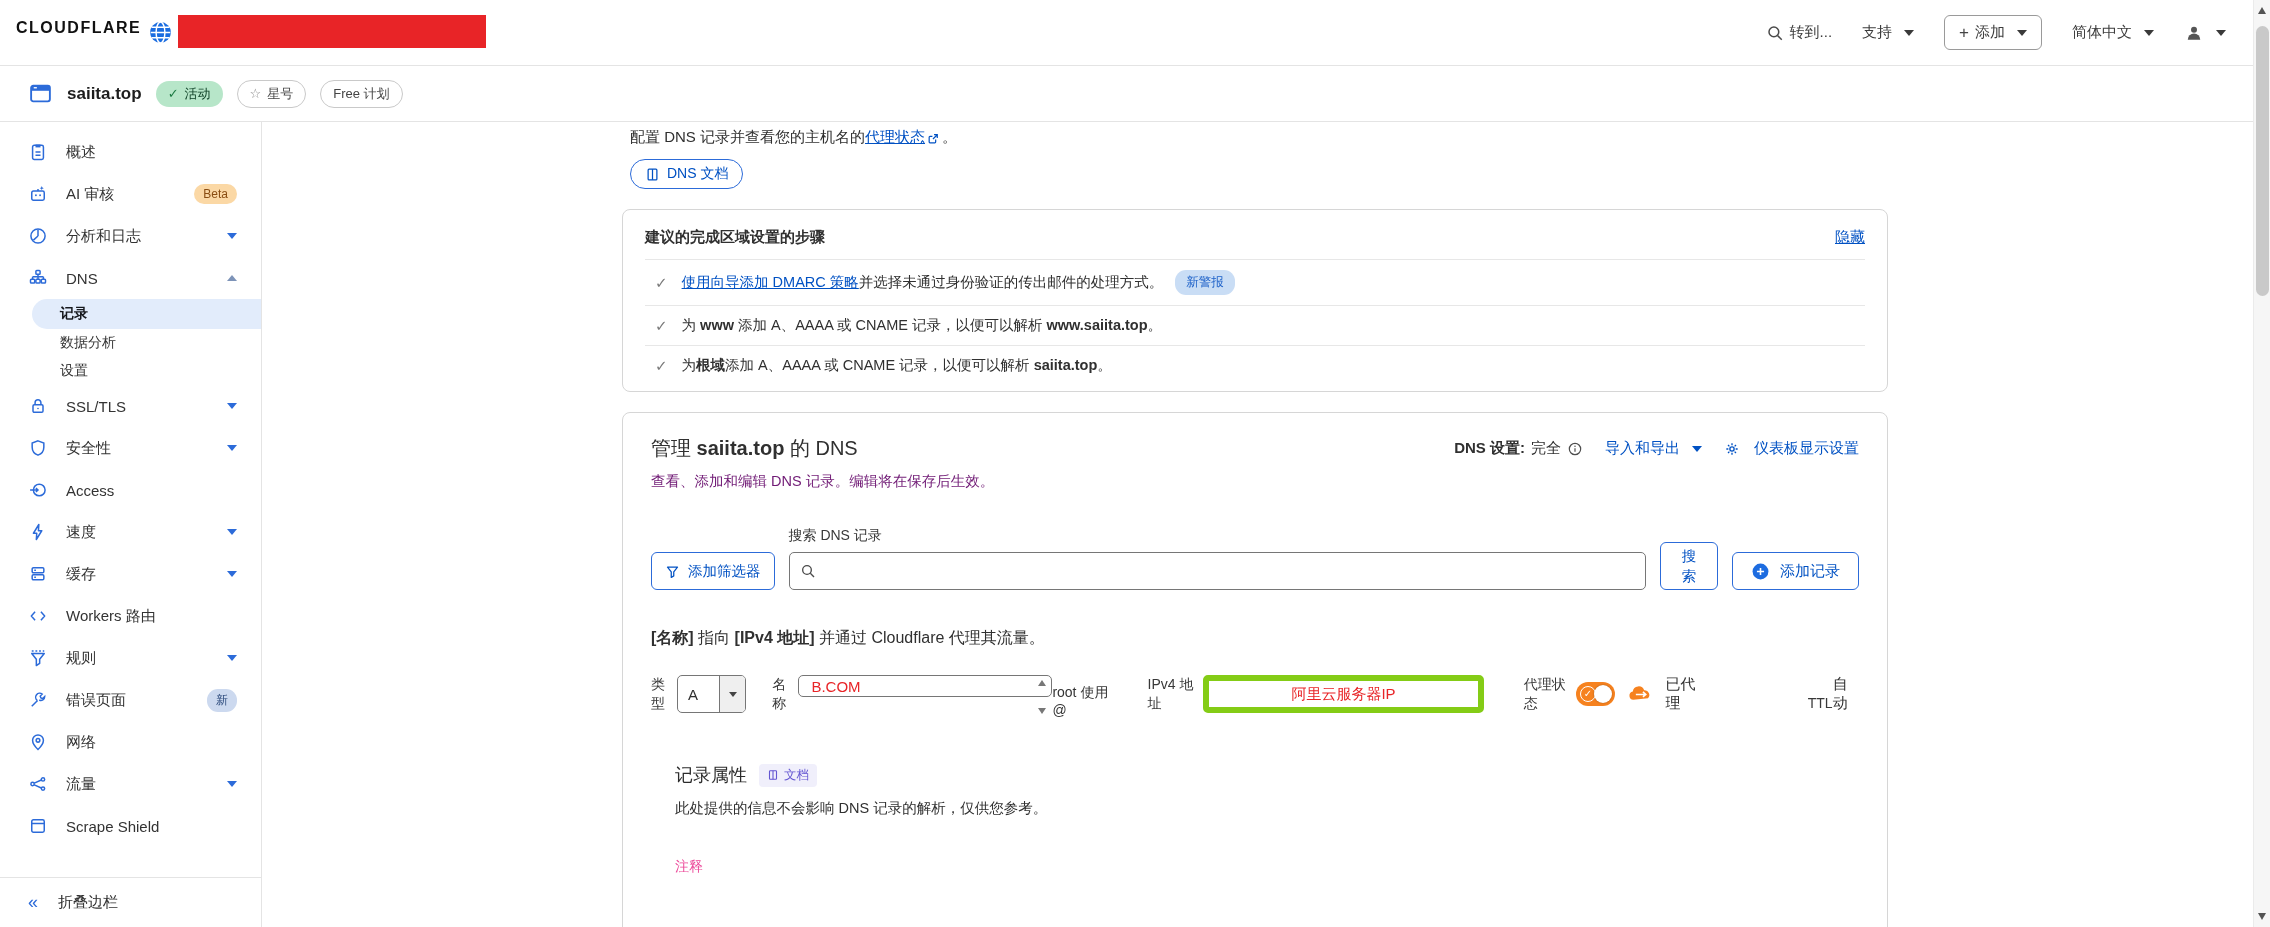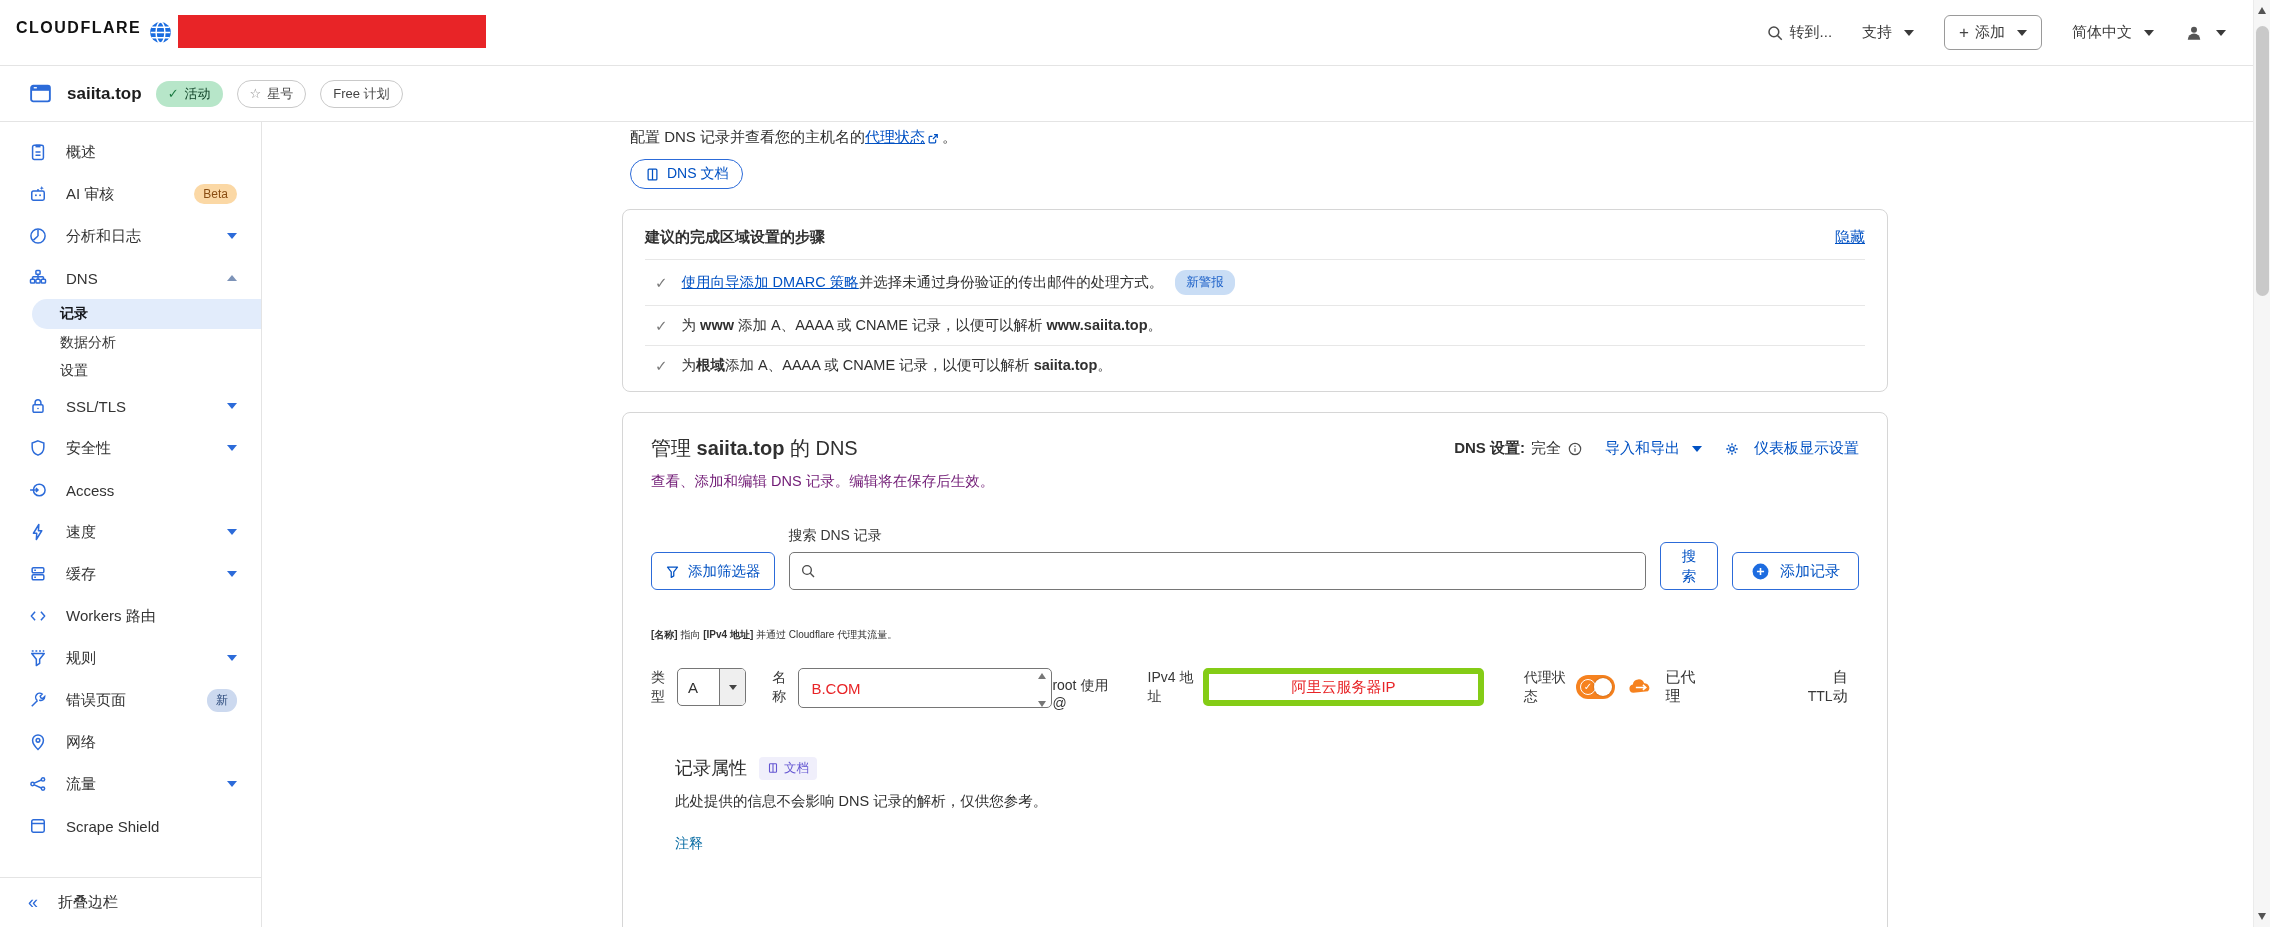--- a/index.html
+++ b/index.html
@@ -81,47 +81,47 @@
 
   .search-row{display:flex; align-items:flex-end; margin-top:36px; gap:14px;}
   .filter-btn{border:1px solid var(--icon-blue); color:var(--link-blue); background:#fff; border-radius:6px; height:38px; padding:0 13px; display:flex; align-items:center; gap:8px; font-size:14.5px; cursor:pointer;}
   .search-wrap{flex:1; display:flex; flex-direction:column;}
   .field-label{font-size:14px; color:#393939; margin-bottom:7px;}
   .search-box{height:38px; border:1px solid #767676; border-radius:5px; display:flex; align-items:center; padding:0 10px; background:#fff;}
   .search-box input{border:none; outline:none; flex:1; font-size:15px; margin-left:8px; font-family:inherit;}
   .search-btn{border:1px solid var(--icon-blue); color:var(--link-blue); background:#fff; border-radius:6px; width:58px; height:48px; font-size:14.5px; line-height:1.4; word-break:break-all; padding:2px 14px; cursor:pointer; text-align:center;}
   .addrec-btn{border:1px solid var(--icon-blue); color:var(--link-blue); background:#fff; border-radius:6px; height:38px; padding:0 18px; display:flex; align-items:center; gap:10px; font-size:15px; cursor:pointer;}
 
-  .hint{margin-top:38px; font-size:10px;}
+  .hint{margin-top:38px; font-size:16px;}
   .form-row{display:flex; margin-top:26px; gap:26px;}
   .fcol{display:flex; }
   .flabel{font-size:14px; color:#393939; height:38px; display:flex; flex-direction:column; justify-content:flex-end; margin-bottom:6px; line-height:1.35;}
   .type-select{width:74px; height:38px; border:1px solid #767676; border-radius:5px; display:flex; align-items:stretch; overflow:hidden; background:#fff; cursor:pointer;}
   .type-select .val{flex:1; display:flex; align-items:center; padding-left:10px;}
   .type-select .arrow{width:26px; background:#efefef; border-left:1px solid #767676; display:flex; align-items:center; justify-content:center;}
   .type-select .arrow .caret{margin:0; border-top-color:#444; border-left-width:4px; border-right-width:4px; border-top-width:5px;}
   .spin-wrap{position:relative; width:272px;}
-  .spin-wrap input{width:100%; height:40px; border:1px solid #767676; border-radius:5px; padding:0 24px 0 12px; font-size:15px; color:var(--annotation-red); font-family:inherit; outline:none;}
+  .spin-wrap input{width:100%; height:22px; border:1px solid #767676; border-radius:5px; padding:0 24px 0 12px; font-size:15px; color:var(--annotation-red); font-family:inherit; outline:none;}
   .spinners{position:absolute; right:6px; top:5px; bottom:5px; display:flex; flex-direction:column; justify-content:space-between; align-items:center;}
   .tri-up{width:0;height:0;border-left:4px solid transparent;border-right:4px solid transparent;border-bottom:6px solid #777;}
   .tri-down{width:0;height:0;border-left:4px solid transparent;border-right:4px solid transparent;border-top:6px solid #777;}
   .ip-input{width:300px; height:38px; border:6px solid #84cc16; border-radius:5px; text-align:center; color:var(--annotation-red); font-size:15px; font-family:inherit; outline:none;}
   .fhelp{margin-top:9px; font-size:14px; color:#333;}
   .proxy-ctl{display:flex; align-items:center; gap:10px; height:38px;}
   .toggle{width:44px; height:24px; border-radius:12px; background:var(--cf-orange); position:relative; cursor:pointer;}
   .toggle .tick{position:absolute; left:4px; top:4px; width:16px; height:16px; border:1.5px solid #fff; border-radius:50%; color:#fff; font-size:10px; line-height:13px; text-align:center;}
   .toggle .knob{position:absolute; right:3px; top:3px; width:18px; height:18px; background:#fff; border-radius:50%; box-shadow:0 0 2px rgba(0,0,0,.35);}
   .ttl-val{height:38px; display:flex; align-items:center;}
 
   .attrs{margin:44px 0 0 24px;}
   .attrs-title-row{display:flex; align-items:center; gap:12px;}
   .attrs-title{font-size:18px; color:#2b2b2b;}
   .docs-badge{display:inline-flex; align-items:center; gap:5px; background:#f0effb; color:var(--docs-purple); border-radius:4px; padding:3px 8px; font-size:12.5px; cursor:pointer;}
   .attrs-desc{margin-top:12px; font-size:14.5px;}
-  .comment-label{margin-top:24px; font-size:14px; color:#0369a1;}
+  .comment-label{margin-top:40px; font-size:14px; color:#ec4899;}
 
   
   .scrollbar{position:absolute; right:0; top:0; width:17px; height:927px; background:#f6f6f6; border-left:1px solid #ebebeb;}
   .sb-up{position:absolute; top:7px; left:4px; width:0; height:0; border-left:4.5px solid transparent; border-right:4.5px solid transparent; border-bottom:7px solid #535353;}
   .sb-down{position:absolute; bottom:7px; left:4px; width:0; height:0; border-left:4.5px solid transparent; border-right:4.5px solid transparent; border-top:7px solid #535353;}
   .sb-thumb{position:absolute; top:26px; left:2px; width:13px; height:270px; background:#c9c9c9; border-radius:7px;}
 </style>
 </head>
 <body>
 

